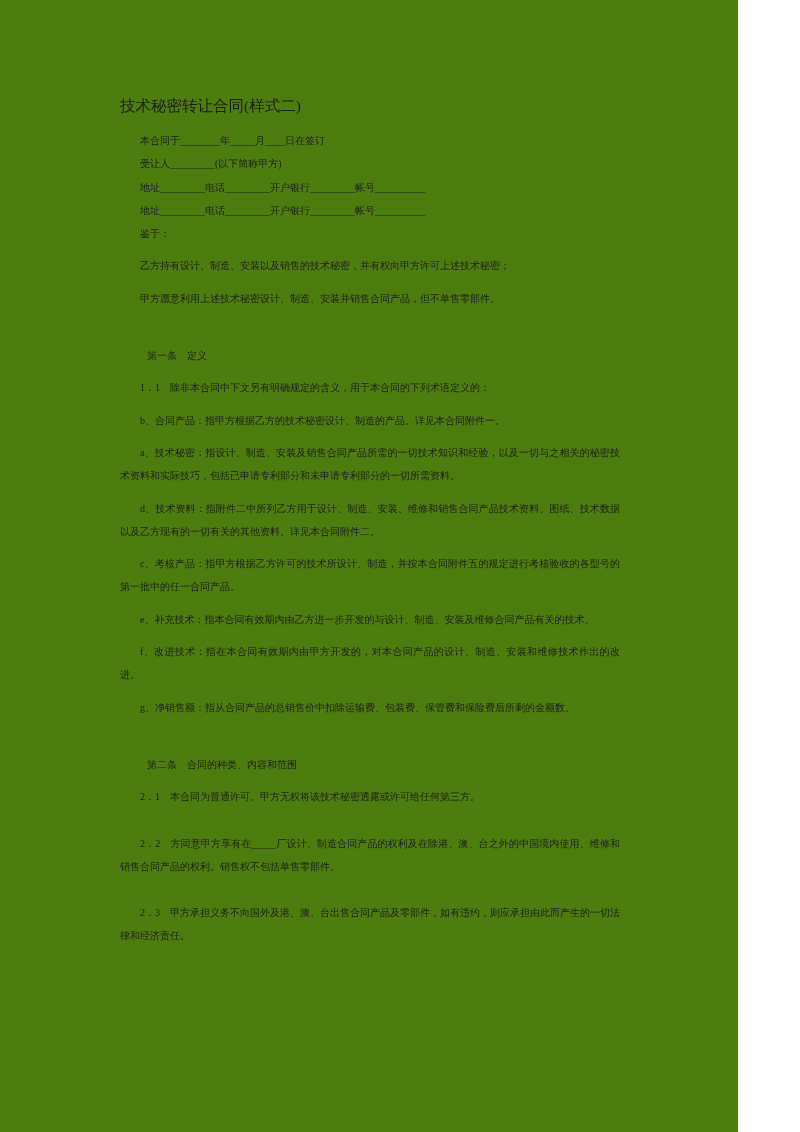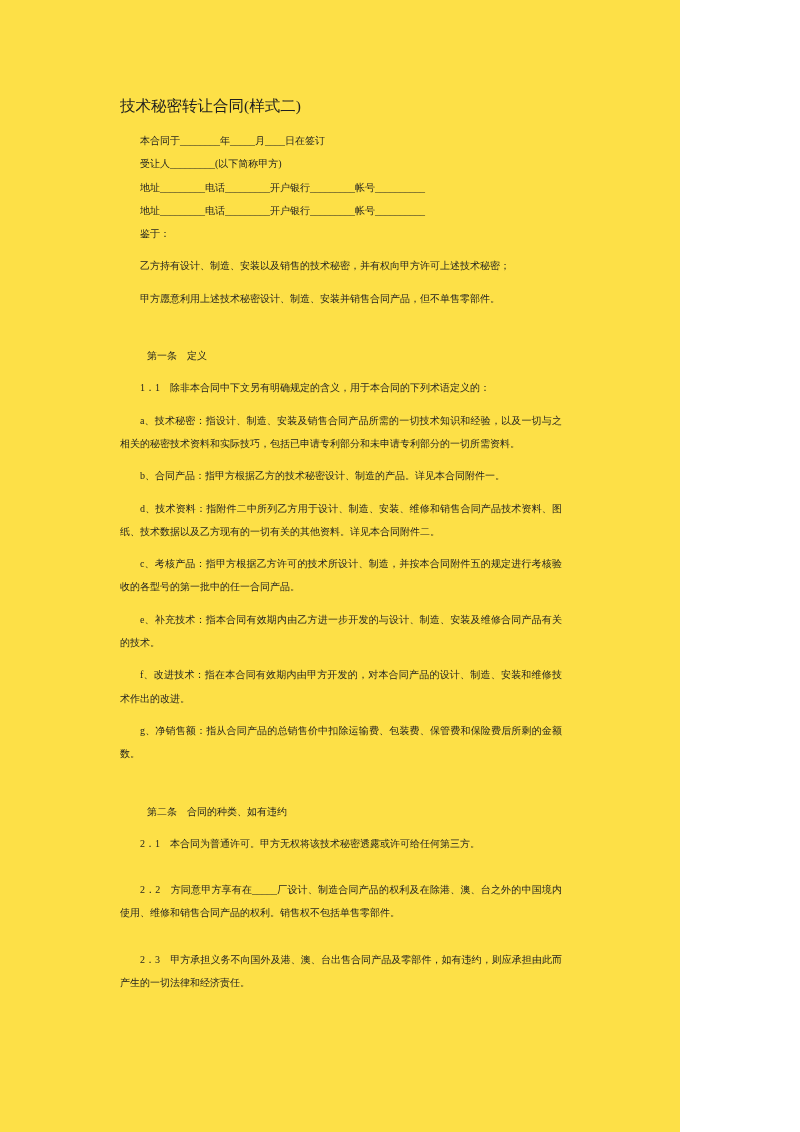--- a/index.html
+++ b/index.html
@@ -9,24 +9,24 @@
   }
   body {
     width: 800px;
     height: 1132px;
     overflow: hidden;
     font-family: "Liberation Serif", "DejaVu Serif", serif;
     color: #1f1f1f;
   }
   .page {
     box-sizing: border-box;
-    width: 680px;
+    width: 738px;
     height: 1132px;
     padding: 94px 118px 40px 120px;
-    background: #fde047;
+    background: #4d7c0f;
   }
   .title {
     font-size: 15.5px;
     line-height: 23px;
     margin: 0 0 12px 0;
     white-space: nowrap;
   }
   .doc-body p {
     margin: 0;
     font-size: 10px;
@@ -60,28 +60,28 @@
       <p class="line">本合同于________年_____月____日在签订</p>
       <p class="line">受让人_________(以下简称甲方)</p>
       <p class="line">地址_________电话_________开户银行_________帐号__________</p>
       <p class="line">地址_________电话_________开户银行_________帐号__________</p>
       <p class="line">鉴于：</p>
       <p class="para">乙方持有设计、制造、安装以及销售的技术秘密，并有权向甲方许可上述技术秘密；</p>
       <p class="para">甲方愿意利用上述技术秘密设计、制造、安装并销售合同产品，但不单售零部件。</p>
       <div class="gap"></div>
       <p class="heading">第一条　定义</p>
       <p class="para">1．1　除非本合同中下文另有明确规定的含义，用于本合同的下列术语定义的：</p>
+      <p class="para">b、合同产品：指甲方根据乙方的技术秘密设计、制造的产品。详见本合同附件一。</p>
       <p class="para">a、技术秘密：指设计、制造、安装及销售合同产品所需的一切技术知识和经验，以及一切与之相关的秘密技术资料和实际技巧，包括已申请专利部分和未申请专利部分的一切所需资料。</p>
-      <p class="para">b、合同产品：指甲方根据乙方的技术秘密设计、制造的产品。详见本合同附件一。</p>
       <p class="para">d、技术资料：指附件二中所列乙方用于设计、制造、安装、维修和销售合同产品技术资料、图纸、技术数据以及乙方现有的一切有关的其他资料。详见本合同附件二。</p>
       <p class="para">c、考核产品：指甲方根据乙方许可的技术所设计、制造，并按本合同附件五的规定进行考核验收的各型号的第一批中的任一合同产品。</p>
       <p class="para">e、补充技术：指本合同有效期内由乙方进一步开发的与设计、制造、安装及维修合同产品有关的技术。</p>
       <p class="para">f、改进技术：指在本合同有效期内由甲方开发的，对本合同产品的设计、制造、安装和维修技术作出的改进。</p>
       <p class="para">g、净销售额：指从合同产品的总销售价中扣除运输费、包装费、保管费和保险费后所剩的金额数。</p>
       <div class="gap"></div>
-      <p class="heading">第二条　合同的种类、如有违约</p>
+      <p class="heading">第二条　合同的种类、内容和范围</p>
       <p class="para">2．1　本合同为普通许可。甲方无权将该技术秘密透露或许可给任何第三方。</p>
       <div class="gap"></div>
       <p class="para">2．2　方同意甲方享有在_____厂设计、制造合同产品的权利及在除港、澳、台之外的中国境内使用、维修和销售合同产品的权利。销售权不包括单售零部件。</p>
       <div class="gap"></div>
       <p class="para">2．3　甲方承担义务不向国外及港、澳、台出售合同产品及零部件，如有违约，则应承担由此而产生的一切法律和经济责任。</p>
     </div>
 </div>
 
 </body></html>

